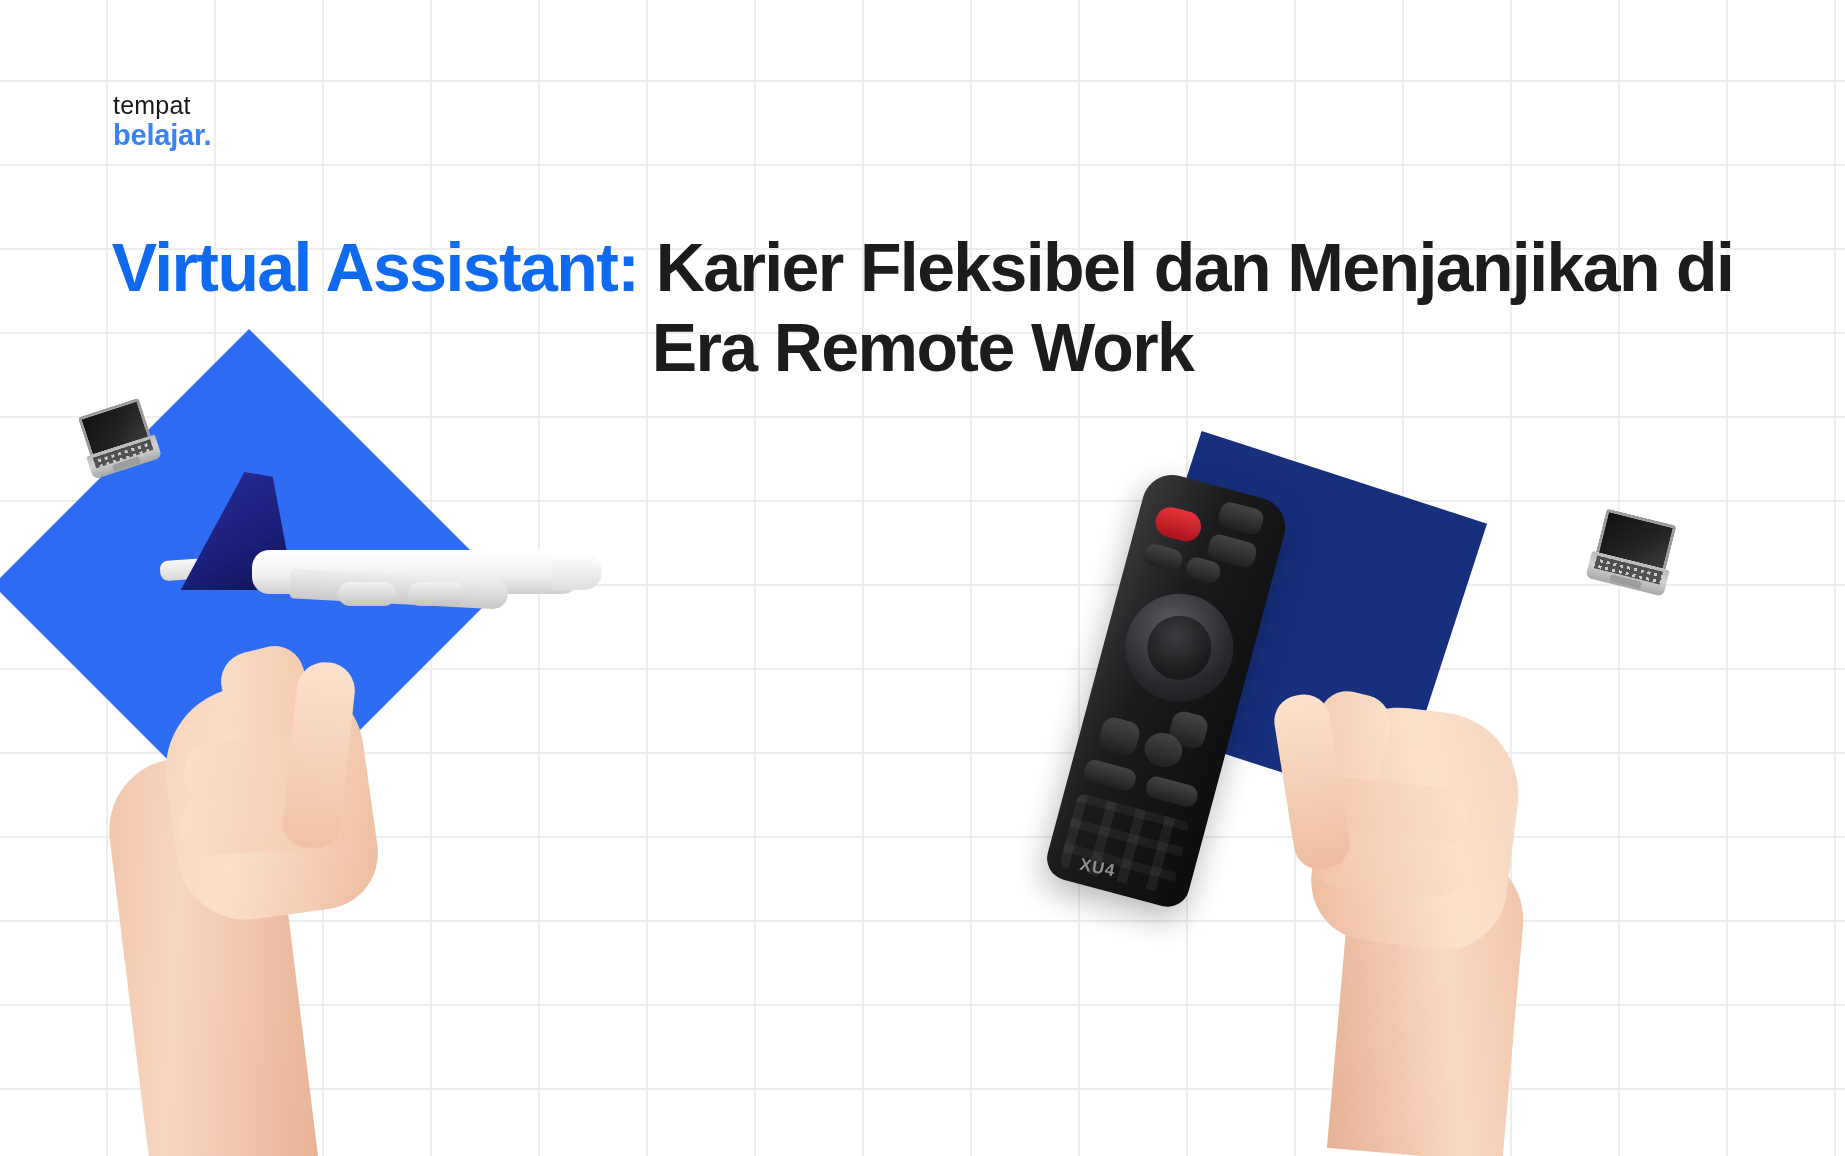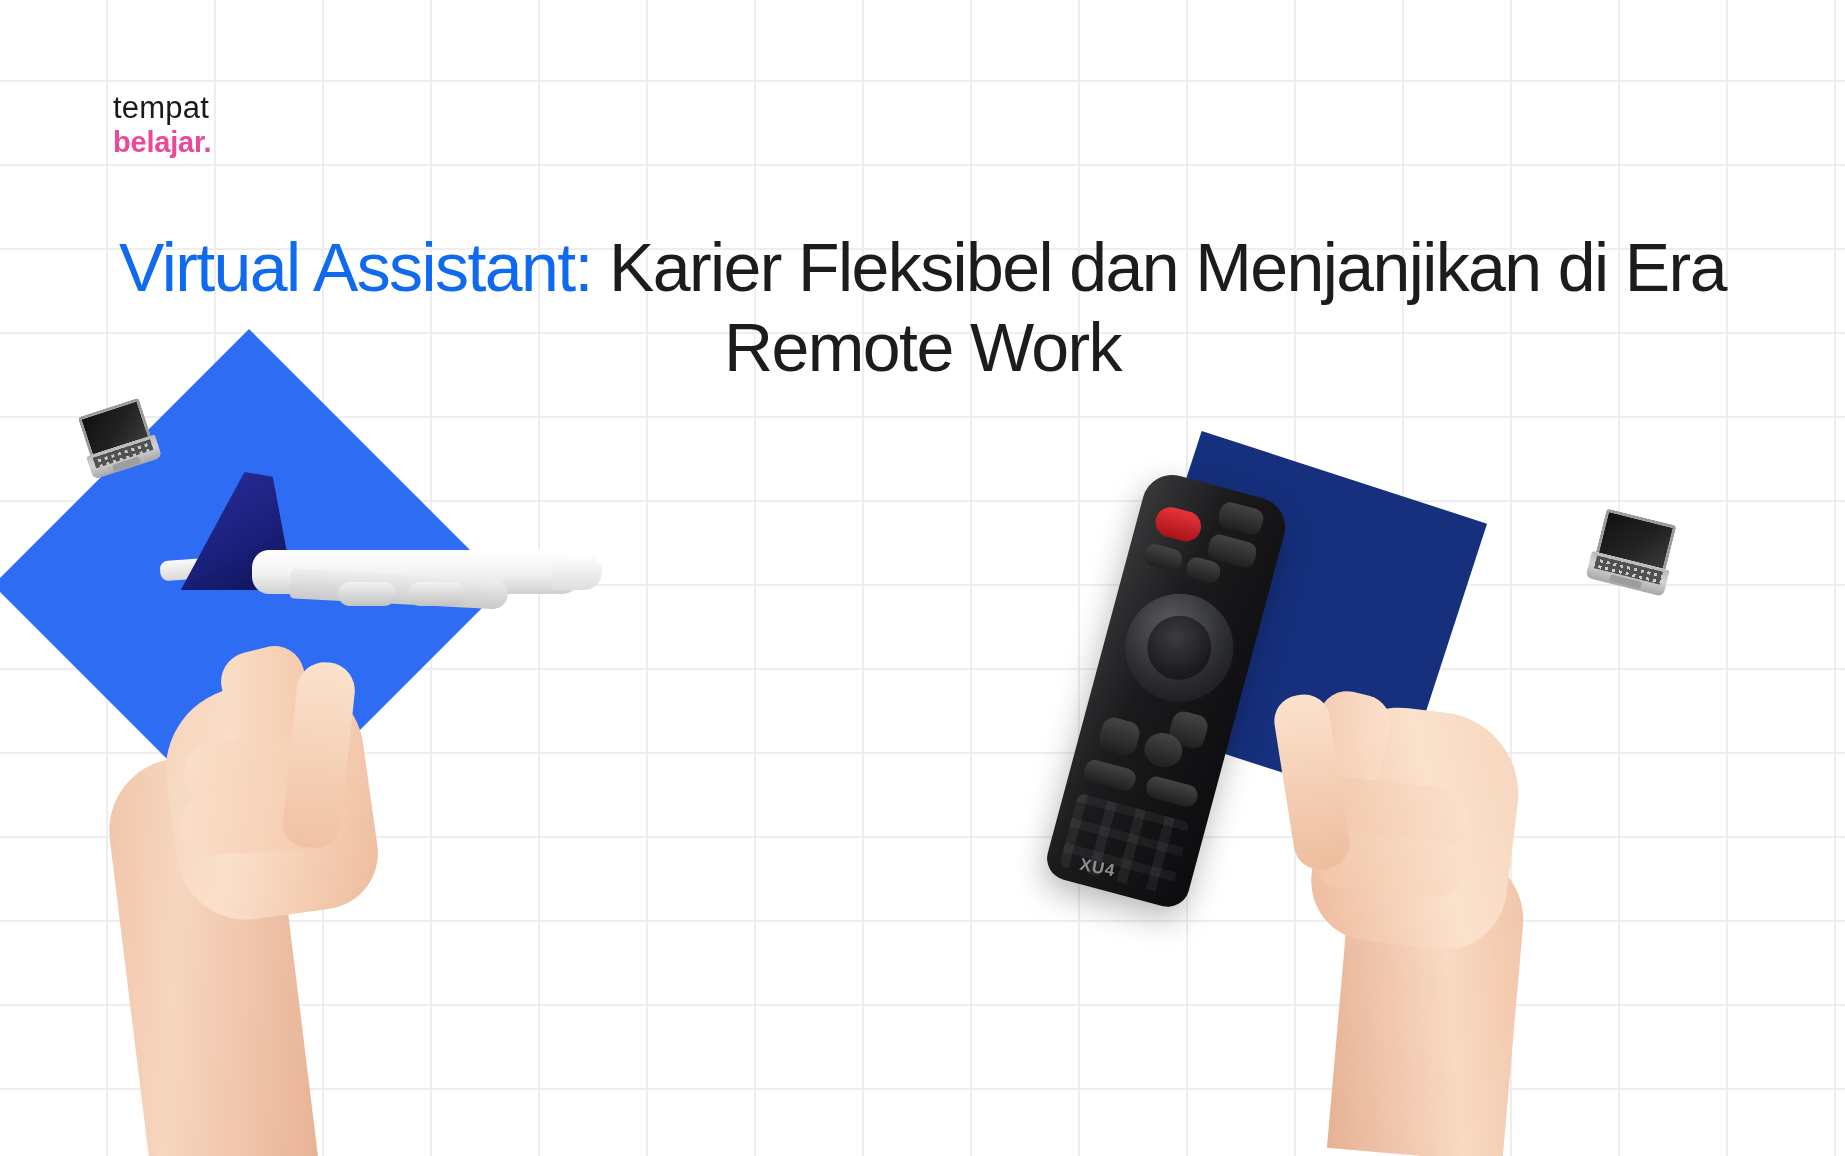--- a/index.html
+++ b/index.html
@@ -30,42 +30,42 @@
   }
 
   
   .logo {
     position:absolute;
     left:113px; top:92px;
     line-height:1.05;
     color:#111111;
   }
   .logo-top {
-    font-size:31px;
+    font-size:25px;
     font-weight:400;
     letter-spacing:.2px;
     display:block;
     color:#1a1a1a;
   }
   .logo-bottom {
     font-size:29px;
     font-weight:700;
     letter-spacing:-.2px;
     display:block;
-    color:#ec4899;
+    color:#3b82f6;
     margin-top:2px;
   }
 
   
   .headline {
     position:absolute;
     left:0; right:0; top:228px;
     text-align:center;
     font-size:68px;
-    font-weight:400;
+    font-weight:700;
     letter-spacing:-1.6px;
     line-height:1.17;
     color:#1c1c1c;
     padding:0 104px;
   }
   .headline .accent { color:#0F6AEF; }
 
   
   .subtitle {
     position:absolute;

